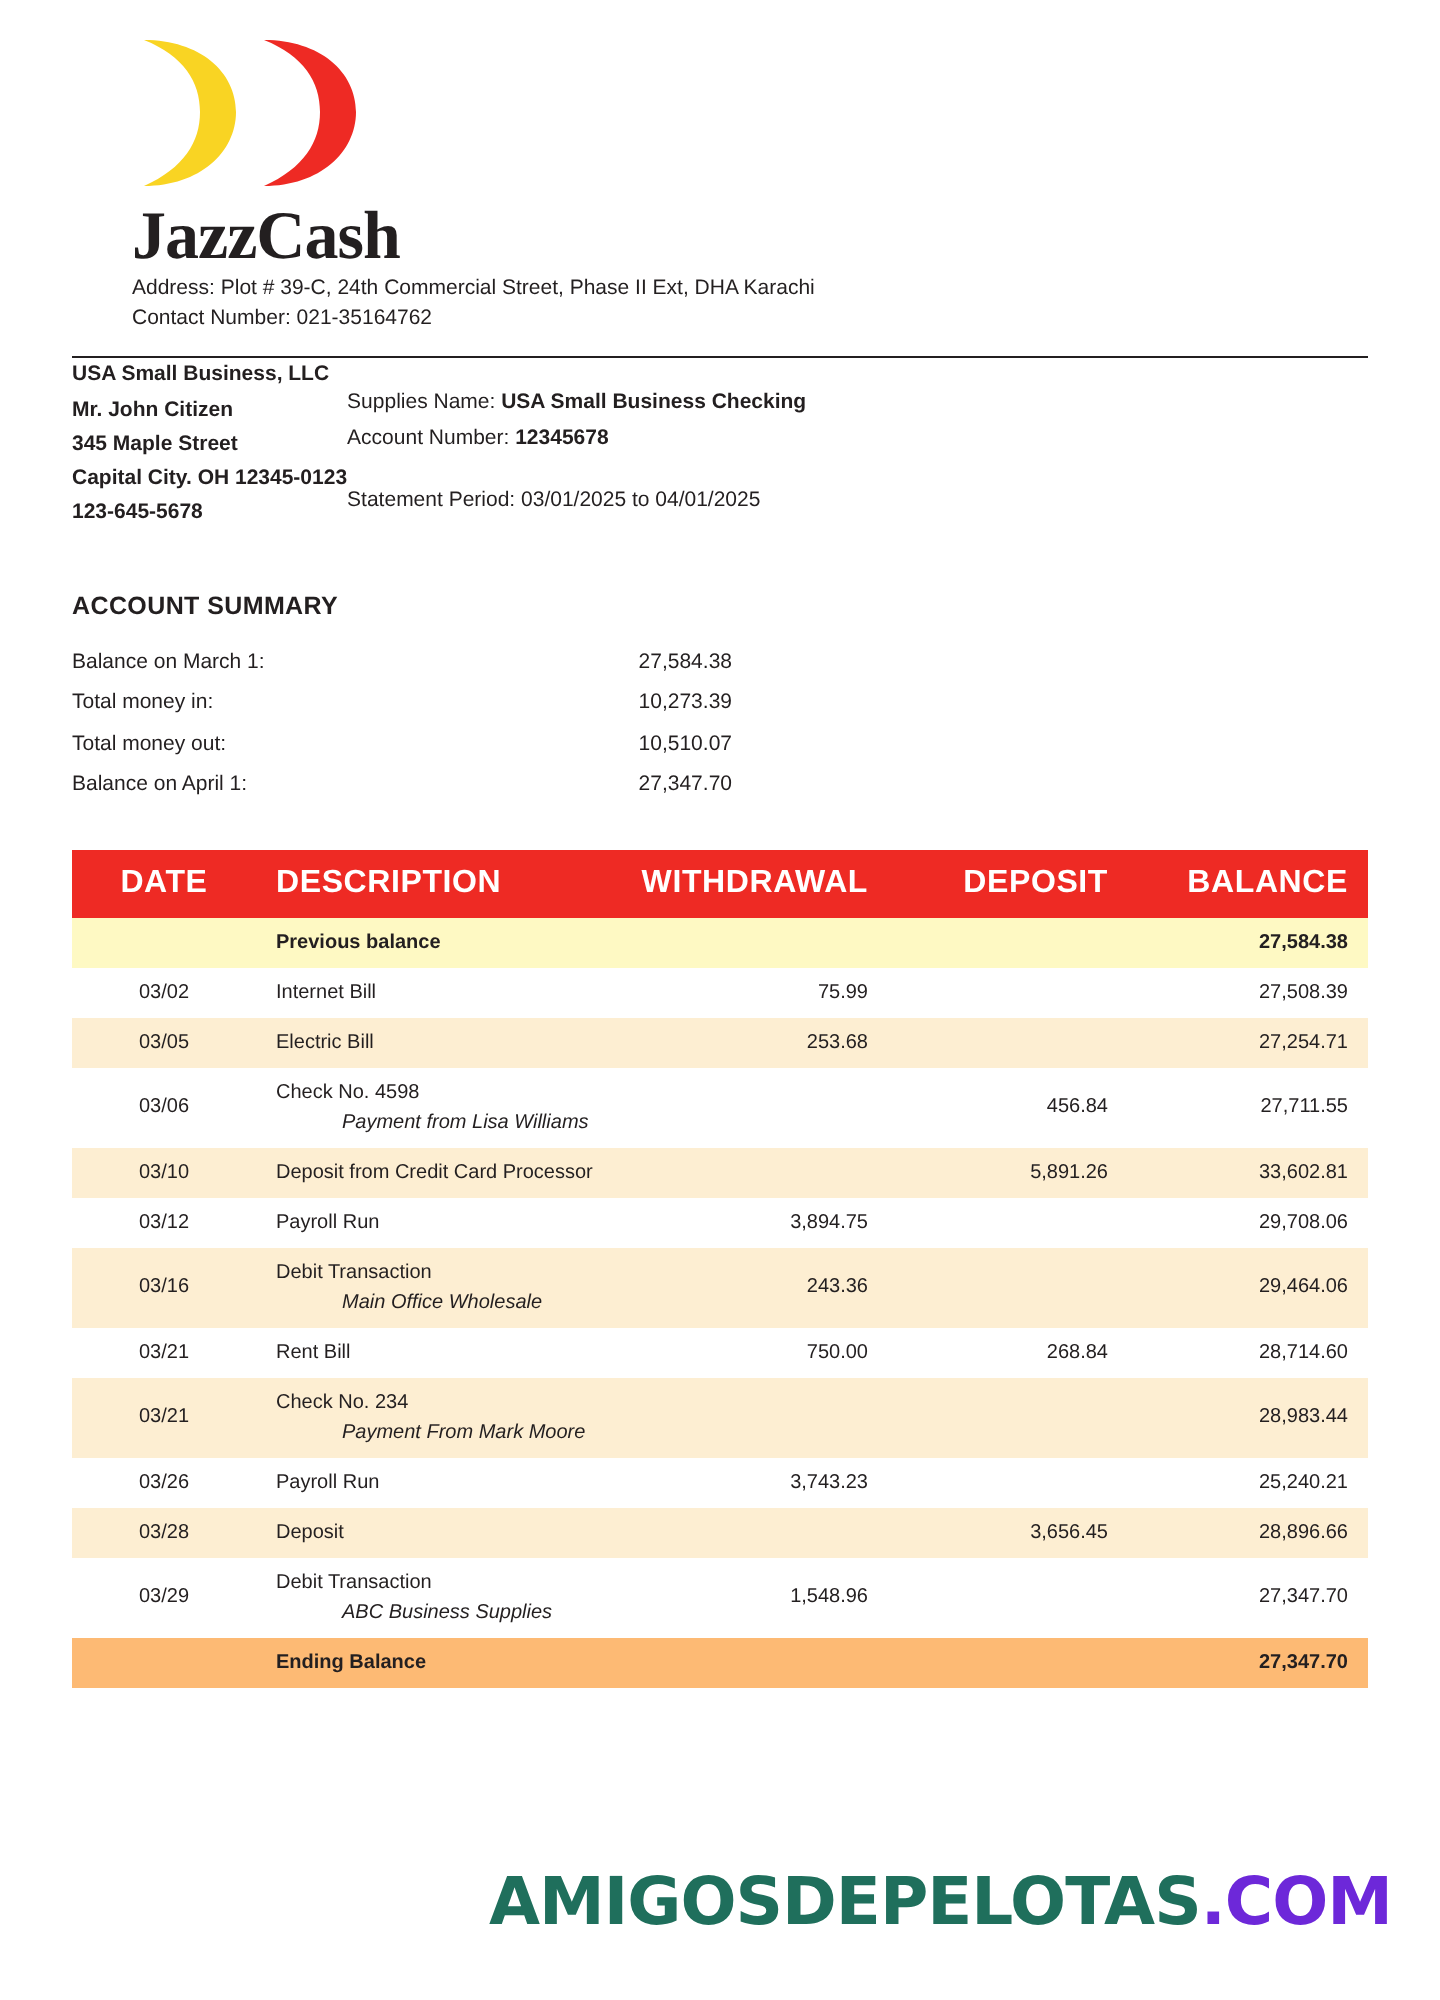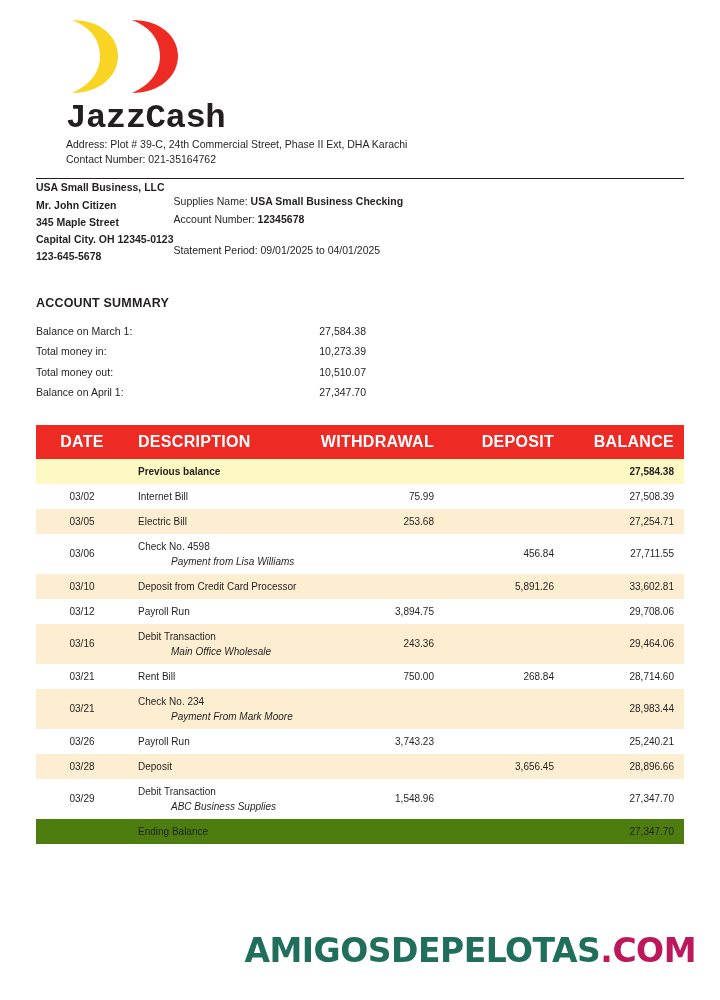--- a/index.html
+++ b/index.html
@@ -29,21 +29,21 @@
   }
   .logo-mark {
     position: relative;
     width: 120px;
     height: 85px;
     margin-left: 30px;
   }
   .logo-mark svg { display: block; }
 
   .brand-name {
-    font-family: Liberation Mono, monospace;
+    font-family: Liberation Serif, serif;
     font-size: 34px;
     font-weight: bold;
     letter-spacing: -0.5px;
     color: #231f20;
     margin-left: 30px;
     margin-top: 2px;
     line-height: 1.05;
   }
   .brand-address,
   .brand-contact {
@@ -132,22 +132,22 @@
   table.txn td.date { text-align: center; white-space: nowrap; }
   table.txn td.num { text-align: right; white-space: nowrap; }
   .row-alt { background: #fdeed2; }
   .row-plain { background: #ffffff; }
   .row-highlight {
     background: #fef9c3;
     font-weight: bold;
   }
   .row-highlight td { padding: 7px 10px; }
   .row-ending {
-    background: #4d7c0f;
-    font-weight: normal;
+    background: #fdba74;
+    font-weight: bold;
   }
   .row-ending td { padding: 9px 10px; }
   .desc-main { display: block; }
   .desc-sub {
     display: block;
     font-style: italic;
     margin-top: 4px;
     margin-left: 33px;
   }
 
@@ -156,21 +156,21 @@
     position: absolute;
     right: 24px;
     bottom: 30px;
     font-family: "DejaVu Sans", sans-serif;
     font-size: 33px;
     font-weight: bold;
     letter-spacing: -0.5px;
     white-space: nowrap;
   }
   .wm-green { color: #1f6f5c; }
-  .wm-dark  { color: #be185d; }
+  .wm-dark  { color: #6d28d9; }
 </style>
 </head>
 <body>
 
 <div class="page">
 
   <div class="header">
     <div class="logo-mark">
       <svg width="120" height="85" viewBox="0 0 120 85" xmlns="http://www.w3.org/2000/svg">
         <path d="M6 6 C 34 6, 52 22, 52 42 C 52 62, 34 79, 6 79 C 26 70, 34 57, 34 42 C 34 27, 26 14, 6 6 Z" fill="#f9d423"></path>
@@ -193,21 +193,21 @@
     </div>
     <div class="party-right">
       <div>
         <span>Supplies Name:</span>
         <span class="bold">USA Small Business Checking</span>
       </div>
       <div>
         <span>Account Number:</span>
         <span class="bold">12345678</span>
       </div>
-      <span class="spaced">Statement Period: 09/01/2025 to 04/01/2025</span>
+      <span class="spaced">Statement Period: 03/01/2025 to 04/01/2025</span>
     </div>
   </div>
 
   <div class="summary-title">ACCOUNT SUMMARY</div>
   <table class="summary-table">
     <tbody>
       <tr>
         <td class="label">Balance on March 1:</td>
         <td class="value">27,584.38</td>
       </tr>

